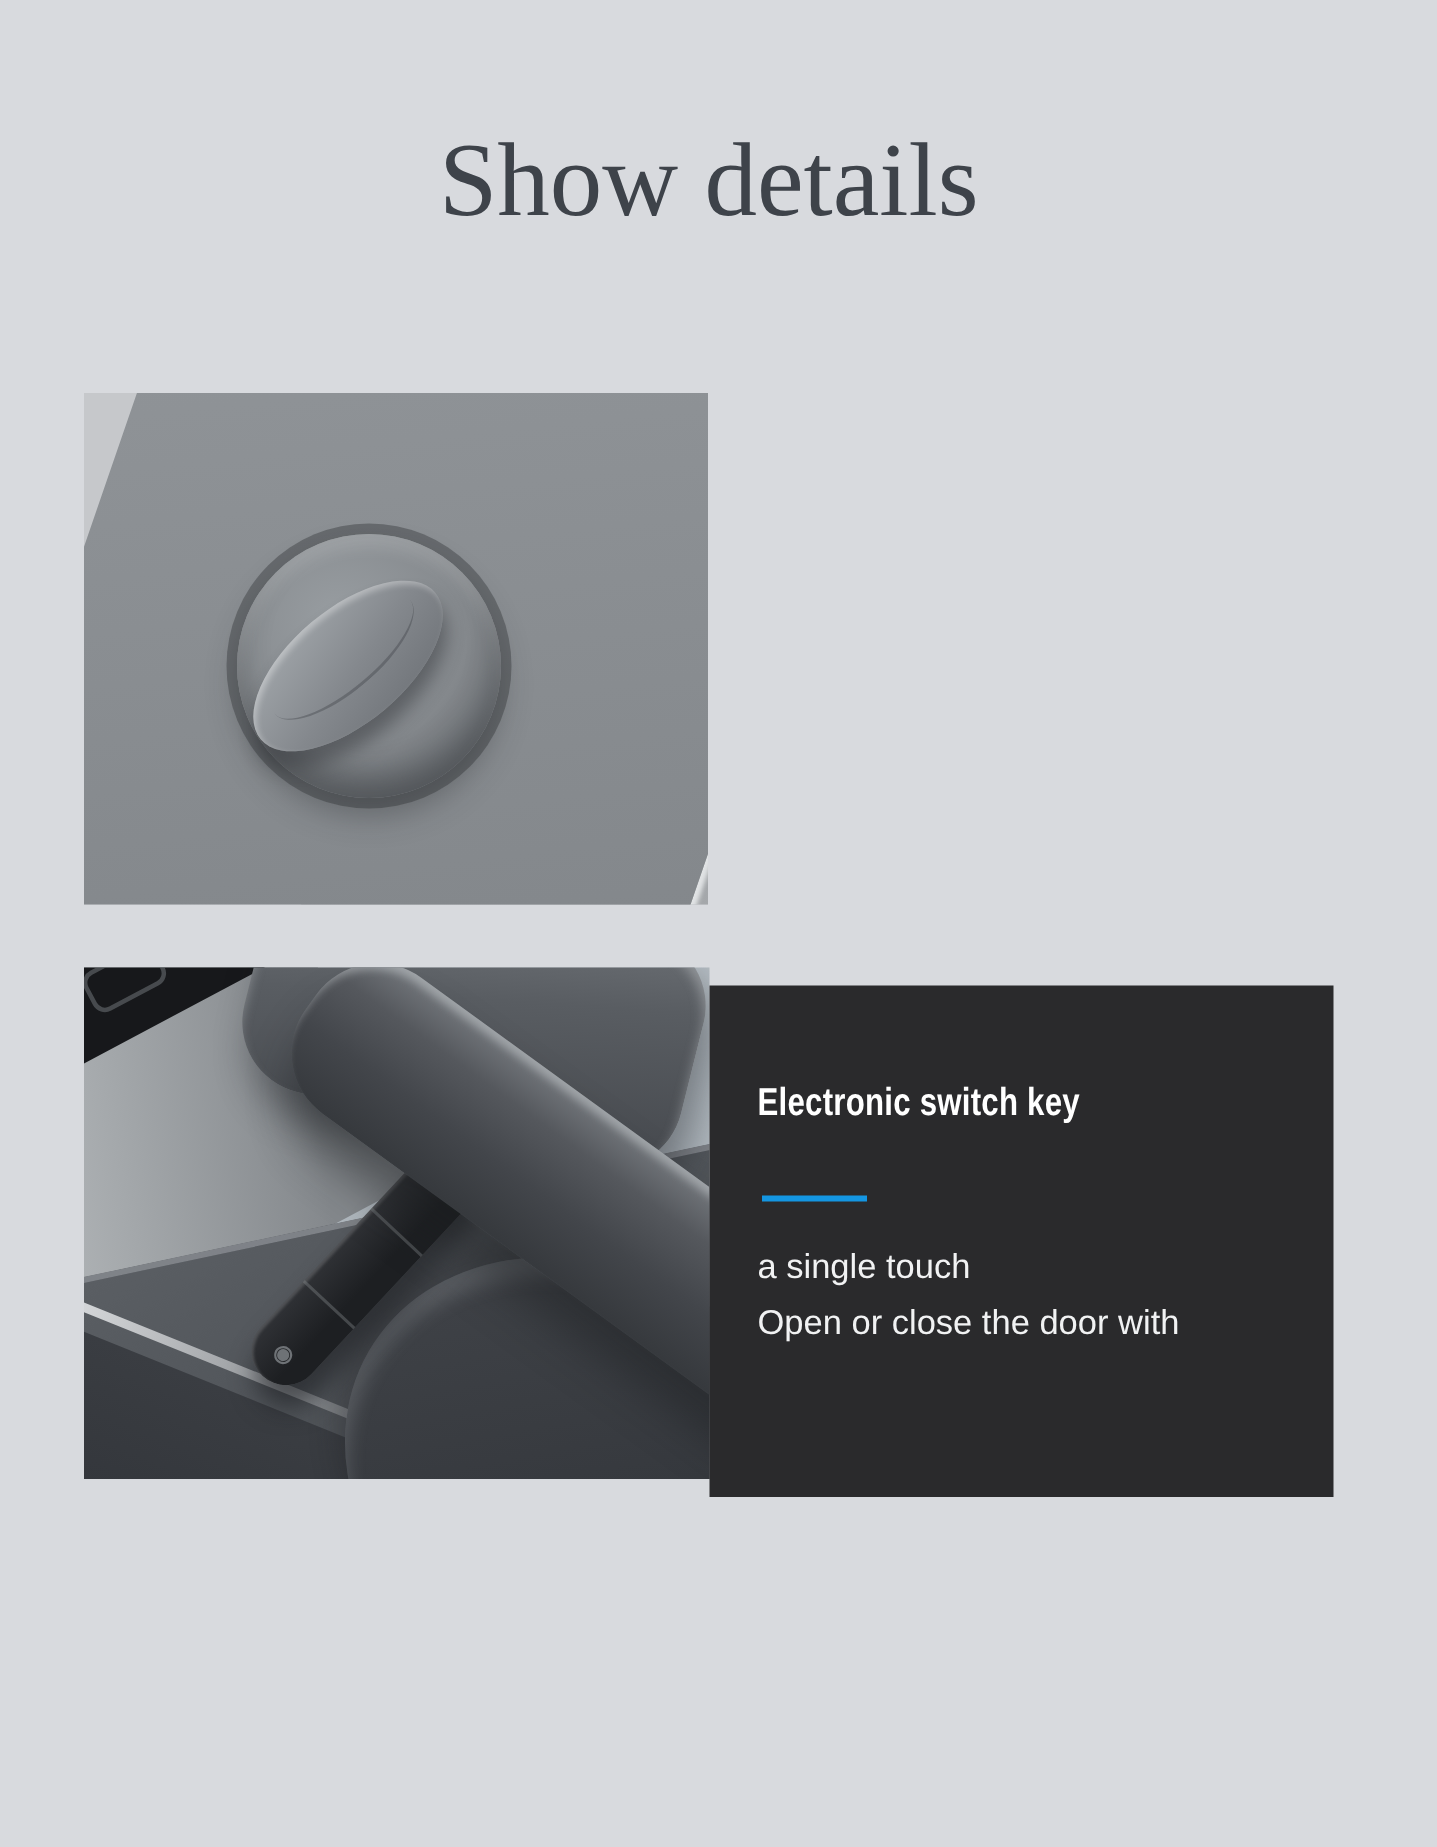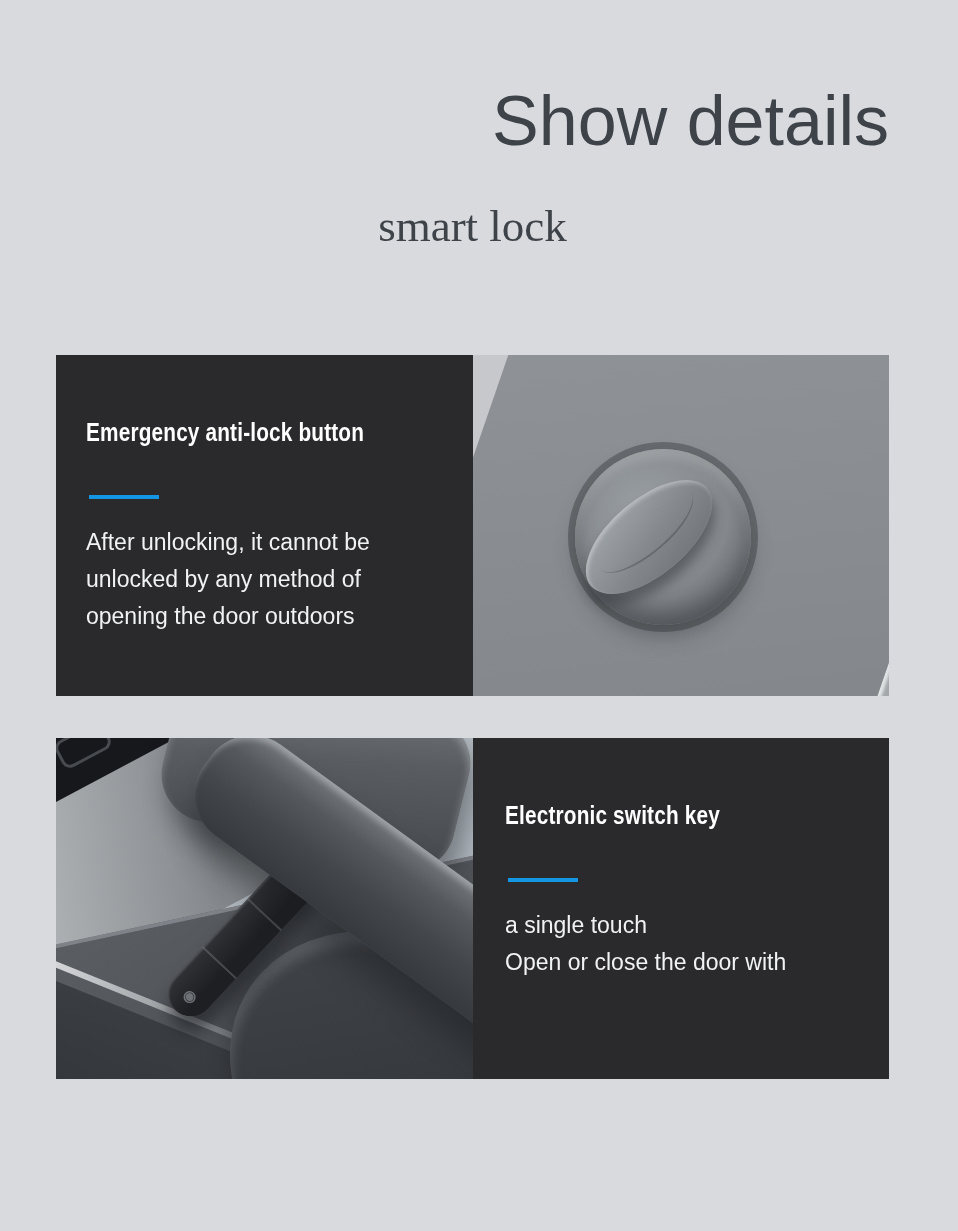--- a/index.html
+++ b/index.html
@@ -12,40 +12,40 @@
   html,body{margin:0;padding:0;}
   body{
     width:958px;height:1231px;
     background:var(--bg);
     font-family:"Liberation Sans",sans-serif;
     overflow:hidden;
   }
   .content{width:833px;margin-left:56px;}
   .page-title{
     margin:0;padding-top:86px;
-    font-family:Liberation Sans, sans-serif;
+    font-family:Liberation Serif, serif;
     font-weight:500;font-size:70px;line-height:1;
-    color:var(--heading);text-align:right;
+    color:var(--heading);text-align:center;
   }
   .page-subtitle{
     margin:0;padding-top:48px;
     font-family:"Liberation Serif","DejaVu Serif",serif;
     font-weight:500;font-size:45px;line-height:1;
     color:var(--heading);text-align:center;
   }
   .row{display:flex;}
   .row-1{margin-top:106px;}
   .row-2{margin-top:42px;}
   .panel{
     background:var(--panel);
     height:341px;position:relative;
     padding:64px 20px 0 30px;
   }
   .panel-left{width:417px;}
-  .panel-right{width:416px;padding-left:32px;}
+  .panel-right{width:416px;padding-left:32px;margin-top:12px;}
   .feature-title{
     color:#ffffff;
     font-size:26px;font-weight:700;line-height:1.05;
     letter-spacing:.2px;
     transform:scaleX(.8);transform-origin:left center;
     white-space:nowrap;
   }
   .accent-line{
     width:70px;height:4px;background:var(--accent);
     margin:49px 0 0 3px;
@@ -152,32 +152,22 @@
     background:linear-gradient(180deg,#74787d 0%,#55585d 28%,#43464b 62%,#36393d 100%);
     box-shadow:inset 0 5px 6px rgba(225,229,233,.4),16px 22px 30px rgba(26,29,32,.45);
   }
 </style>
 </head>
 <body>
 
 <div class="content">
 
   <h1 class="page-title">Show details</h1>
-  <h2 class="page-subtitle">smart lock</h2>
 
   <section class="row row-1">
-    <div class="panel panel-left">
-      <div class="feature-title">Emergency anti-lock button</div>
-      <div class="accent-line"></div>
-      <div class="feature-desc">
-        <div>After unlocking, it cannot be</div>
-        <div>unlocked by any method of</div>
-        <div>opening the door outdoors</div>
-      </div>
-    </div>
 
     <div class="photo photo-knob">
       <div class="p1-bevel"></div>
       <div class="p1-body"></div>
       <div class="p1-ring"></div>
       <div class="p1-grip">
         <div class="p1-grip-crease"></div>
       </div>
     </div>
   </section>

